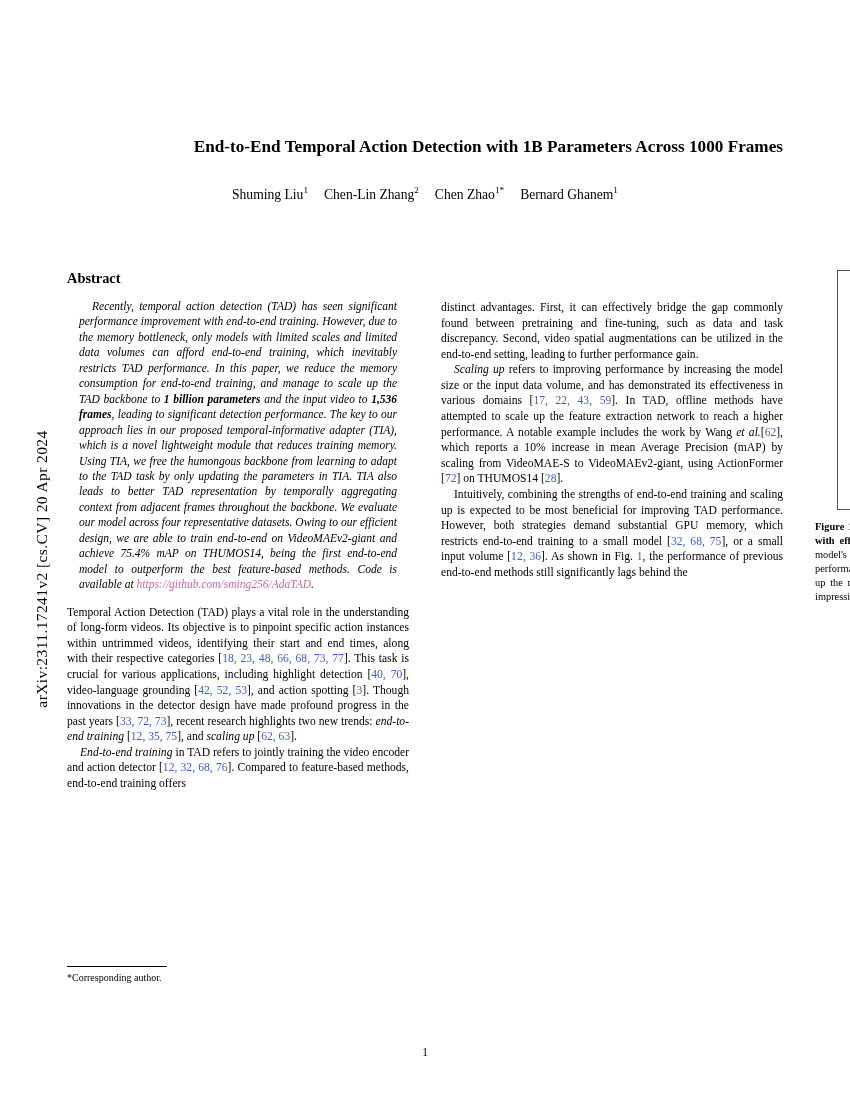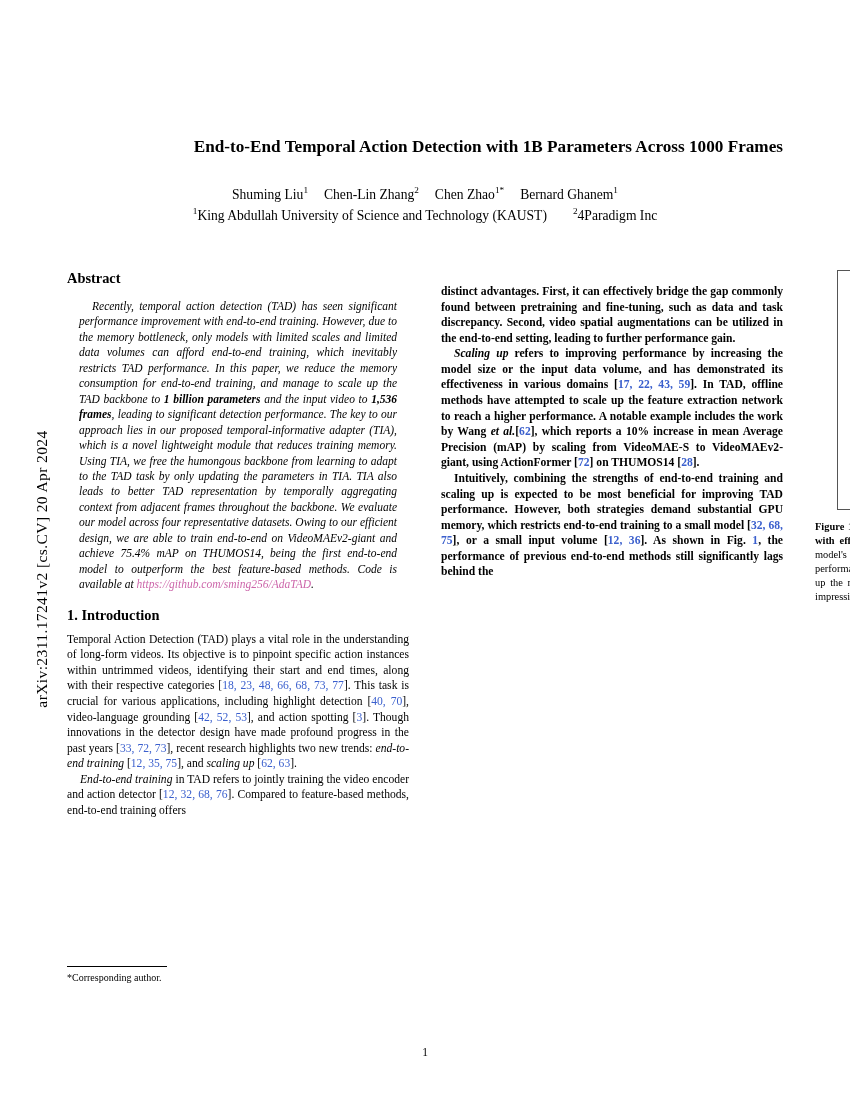--- a/index.html
+++ b/index.html
@@ -171,32 +171,28 @@
 
 <div class="page">
 
   <div class="arxiv-stamp">arXiv:2311.17241v2  [cs.CV]  20 Apr 2024</div>
 
   <div class="content">
     <div class="title">End-to-End Temporal Action Detection with 1B Parameters Across 1000 Frames</div>
     <div class="authors">
       <span><span>Shuming Liu</span><sup>1</sup></span><span class="sep"></span><span><span>Chen-Lin Zhang</span><sup>2</sup></span><span class="sep"></span><span><span>Chen Zhao</span><sup>1*</sup></span><span class="sep"></span><span><span>Bernard Ghanem</span><sup>1</sup></span>
     </div>
-    <div class="affil">
-      <sup>1</sup><span>King Abdullah University of Science and Technology (KAUST)</span><span class="gap"></span><sup>2</sup><span>4Paradigm Inc</span>
-    </div>
   </div>
 
   <div class="columns">
 
     <div class="col col-left">
       <div class="abs-head">Abstract</div>
       <p class="abs"><span>Recently, temporal action detection (TAD) has seen significant performance improvement with end-to-end training. However, due to the memory bottleneck, only models with limited scales and limited data volumes can afford end-to-end training, which inevitably restricts TAD performance. In this paper, we reduce the memory consumption for end-to-end training, and manage to scale up the TAD backbone to </span><span class="bold">1 billion parameters</span><span> and the input video to </span><span class="bold">1,536 frames</span><span>, leading to significant detection performance. The key to our approach lies in our proposed temporal-informative adapter (TIA), which is a novel lightweight module that reduces training memory. Using TIA, we free the humongous backbone from learning to adapt to the TAD task by only updating the parameters in TIA. TIA also leads to better TAD representation by temporally aggregating context from adjacent frames throughout the backbone. We evaluate our model across four representative datasets. Owing to our efficient design, we are able to train end-to-end on VideoMAEv2-giant and achieve 75.4% mAP on THUMOS14, being the first end-to-end model to outperform the best feature-based methods. Code is available at </span><span class="url">https://github.com/sming256/AdaTAD</span><span>.</span></p>
 
-      <h2 class="sec">1. Introduction</h2>
 
       <p class="body noindent"><span>Temporal Action Detection (TAD) plays a vital role in the understanding of long-form videos. Its objective is to pinpoint specific action instances within untrimmed videos, identifying their start and end times, along with their respective categories [</span><span class="cite">18, 23, 48, 66, 68, 73, 77</span><span>]. This task is crucial for various applications, including highlight detection [</span><span class="cite">40, 70</span><span>], video-language grounding [</span><span class="cite">42, 52, 53</span><span>], and action spotting [</span><span class="cite">3</span><span>]. Though innovations in the detector design have made profound progress in the past years [</span><span class="cite">33, 72, 73</span><span>], recent research highlights two new trends: </span><span class="ital">end-to-end training</span><span> [</span><span class="cite">12, 35, 75</span><span>], and </span><span class="ital">scaling up</span><span> [</span><span class="cite">62, 63</span><span>].</span></p>
 
       <p class="body"><span class="ital">End-to-end training</span><span> in TAD refers to jointly training the video encoder and action detector [</span><span class="cite">12, 32, 68, 76</span><span>]. Compared to feature-based methods, end-to-end training offers</span></p>
     </div>
 
     <div class="col col-right">
 
       <div class="figure">
         <div class="chart-box">
@@ -204,21 +200,21 @@
           <div class="xlabel">Memory (GB) / Video</div>
 
         </div>
 
         <div class="caption">
           <span class="cap-head">Figure 1.</span>
           <span class="cap-head">AdaTAD enjoys the benefit of end-to-end training and scaling up with efficient memory usage.</span><span> The bubble size represents the number of the model's learnable parameters. Using SlowFast-R50, AdaTAD achieves better performance compared to E2E-TAD [</span><span>] with less memory. When further scaling up the model to VideoMAEv2-gaint and data to 1536 frames, we achieve an impressive avg. mAP of 75.4% on THUMOS14.</span>
         </div>
       </div>
 
-      <div style="margin-top:14px;font-weight:bold;">
+      <div style="margin-top:30px;">
         <p class="body noindent">distinct advantages. First, it can effectively bridge the gap commonly found between pretraining and fine-tuning, such as data and task discrepancy. Second, video spatial augmentations can be utilized in the end-to-end setting, leading to further performance gain.</p>
         <p class="body"><span class="ital">Scaling up</span><span> refers to improving performance by increasing the model size or the input data volume, and has demonstrated its effectiveness in various domains [</span><span class="cite">17, 22, 43, 59</span><span>]. In TAD, offline methods have attempted to scale up the feature extraction network to reach a higher performance. A notable example includes the work by Wang </span><span class="ital">et al.</span><span>[</span><span class="cite">62</span><span>], which reports a 10% increase in mean Average Precision (mAP) by scaling from VideoMAE-S to VideoMAEv2-giant, using ActionFormer [</span><span class="cite">72</span><span>] on THUMOS14 [</span><span class="cite">28</span><span>].</span></p>
         <p class="body"><span>Intuitively, combining the strengths of end-to-end training and scaling up is expected to be most beneficial for improving TAD performance. However, both strategies demand substantial GPU memory, which restricts end-to-end training to a small model [</span><span class="cite">32, 68, 75</span><span>], or a small input volume [</span><span class="cite">12, 36</span><span>]. As shown in Fig. </span><span class="cite">1</span><span>, the performance of previous end-to-end methods still significantly lags behind the</span></p>
       </div>
     </div>
   </div>
 
   <div class="footline"></div>
   <div class="footnote">*Corresponding author.</div>
   <div class="pagenum">1</div>

